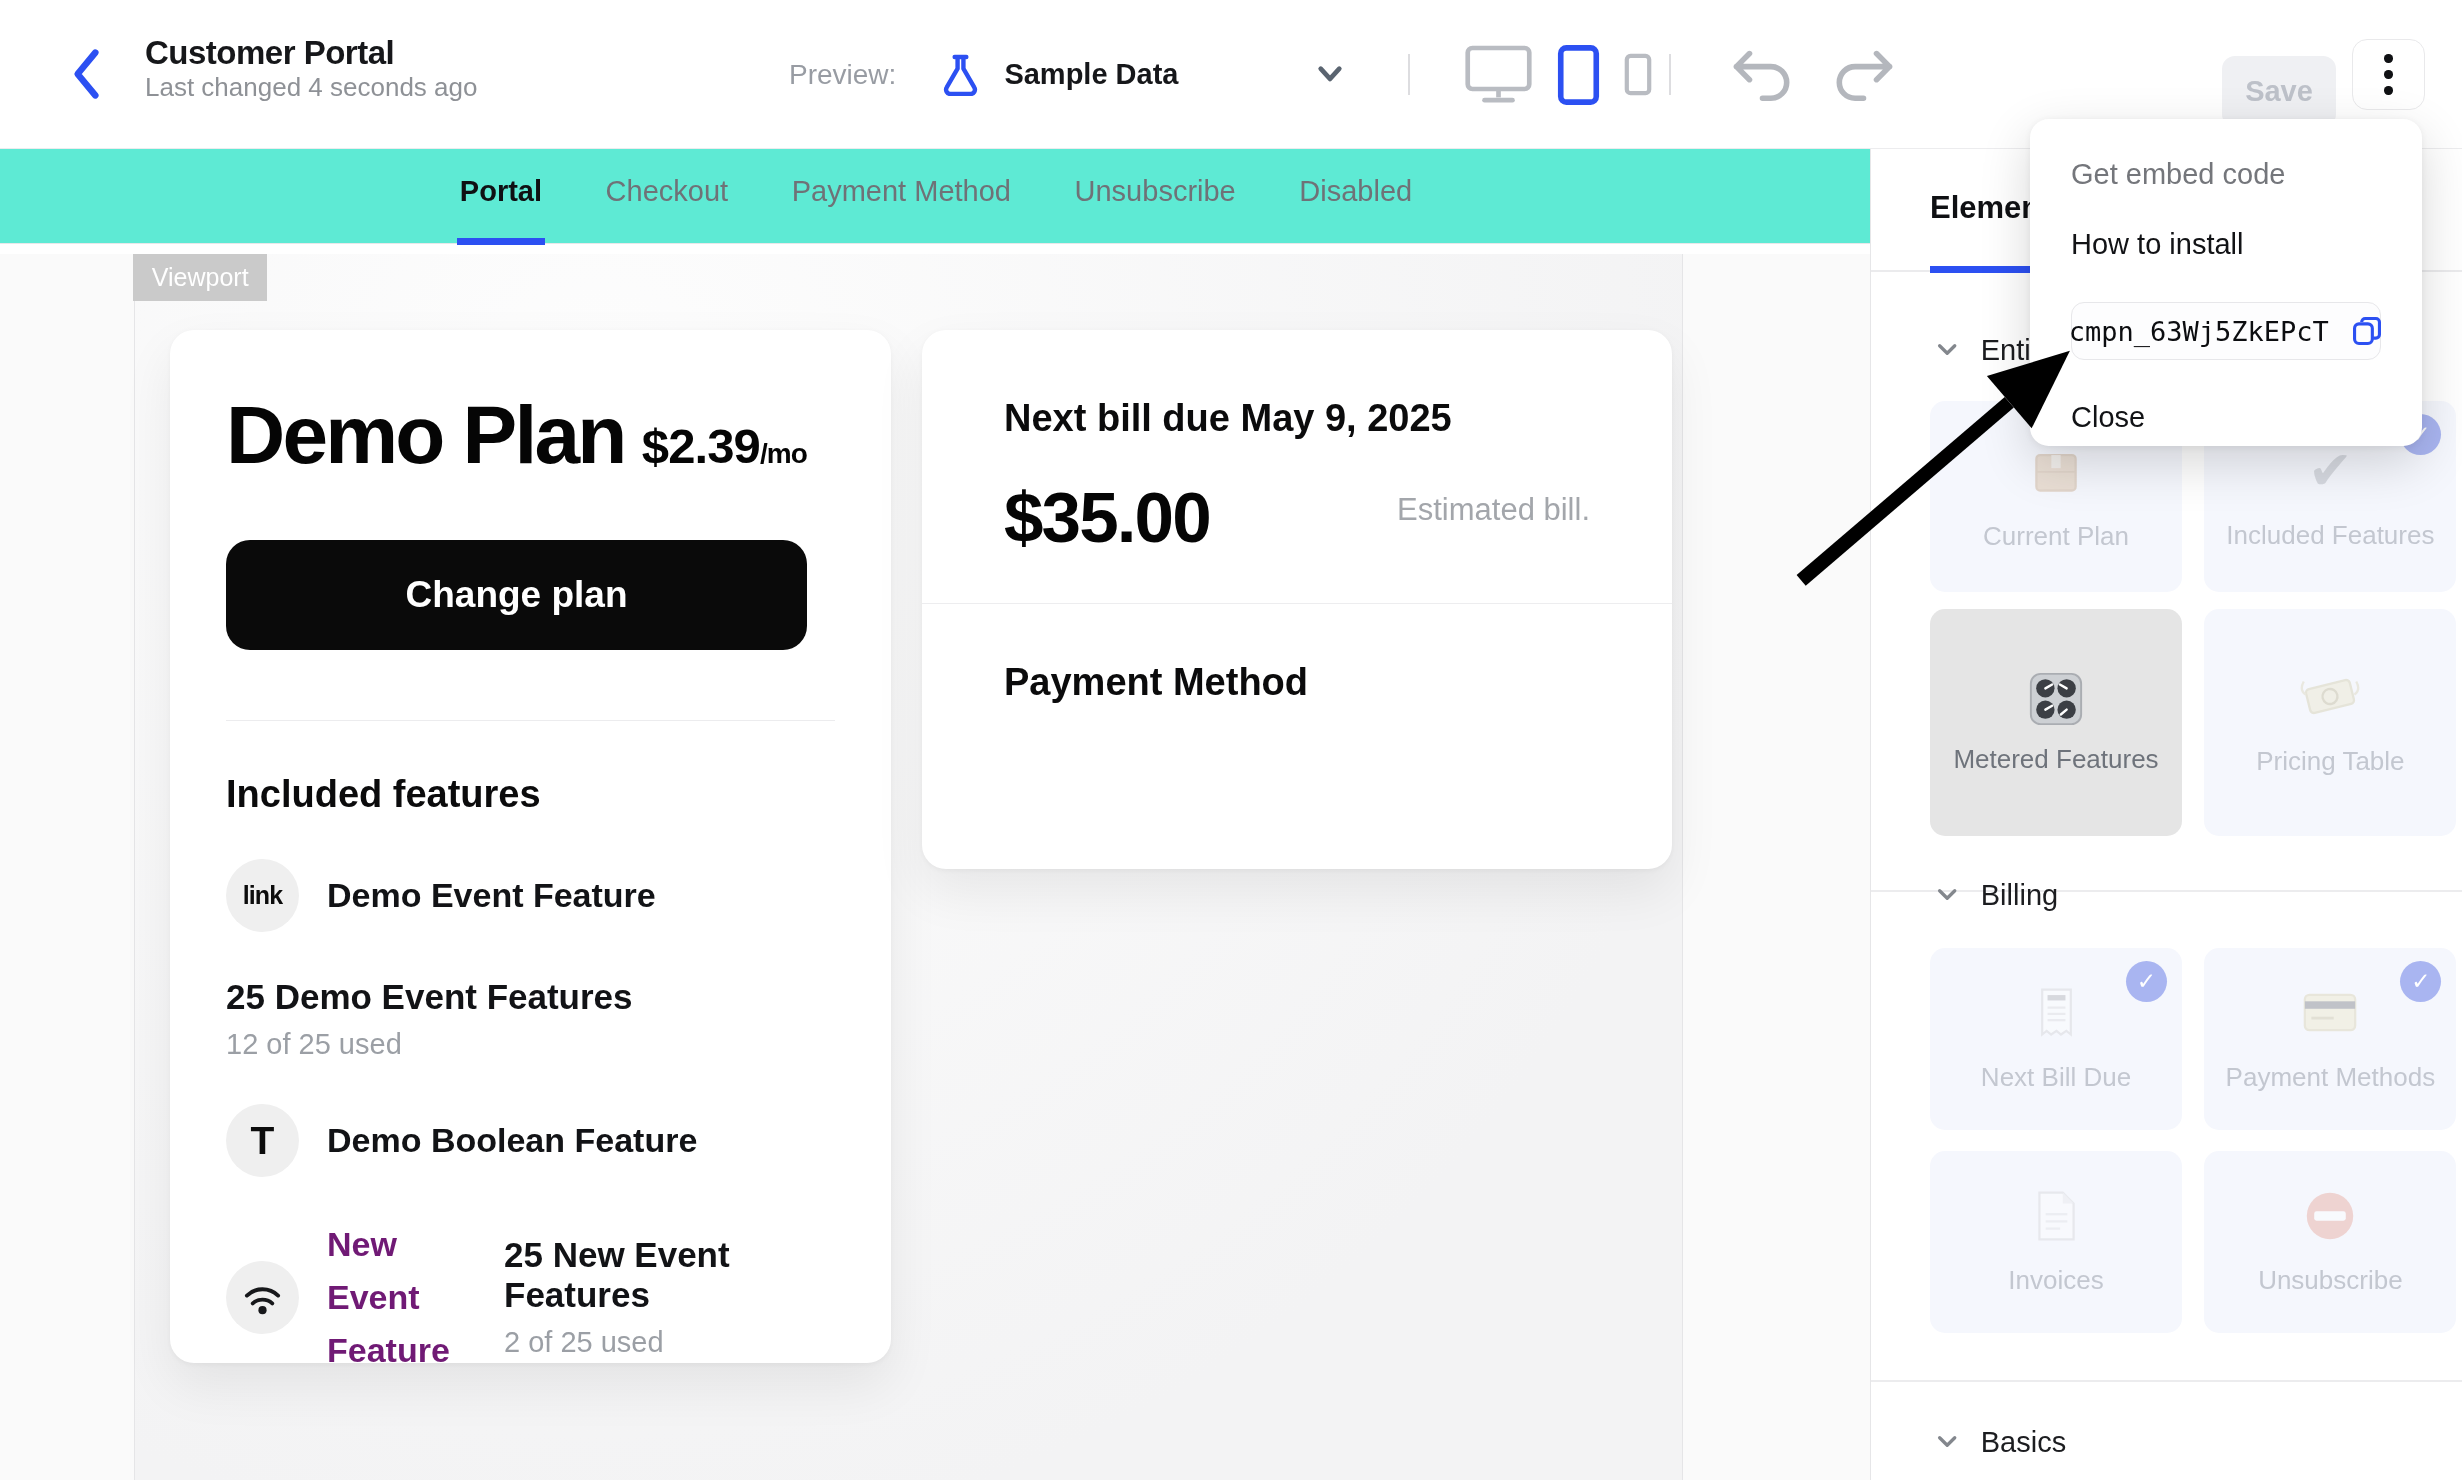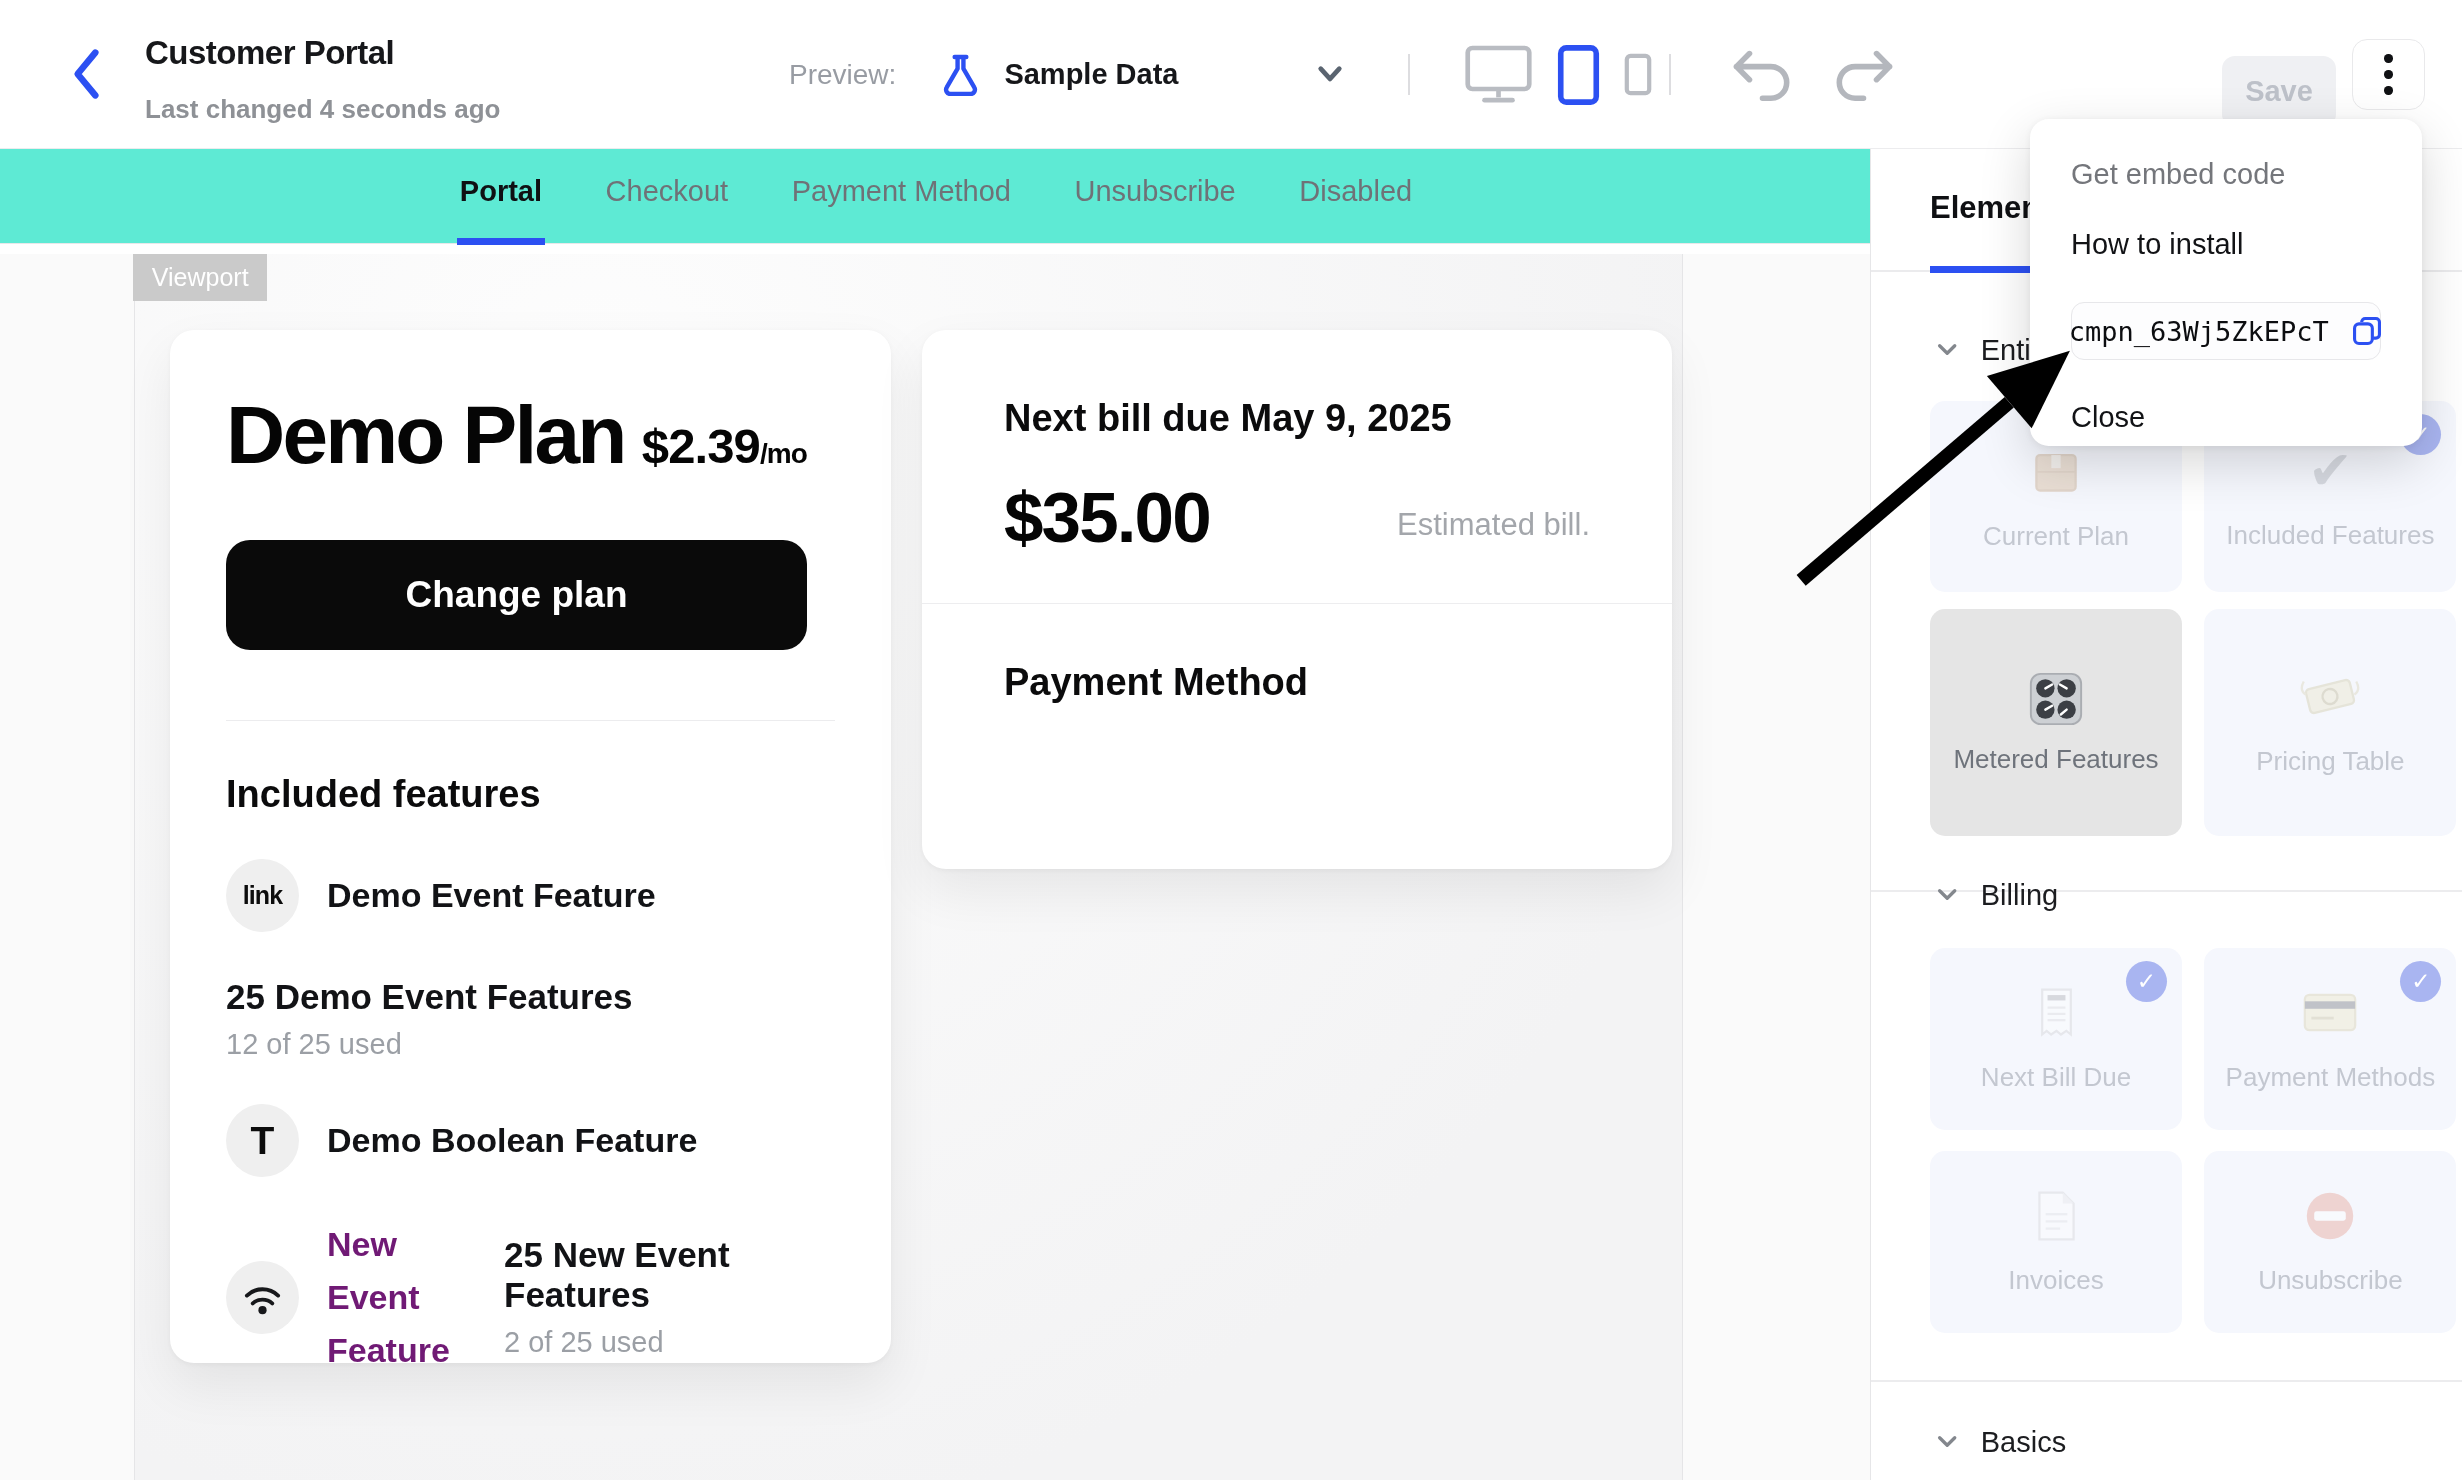--- a/index.html
+++ b/index.html
@@ -8,21 +8,21 @@
     position:relative; overflow:hidden; background:#fff;
     font-family:"Liberation Sans","DejaVu Sans",sans-serif; color:#111;
   }
   
   .app-header { position:absolute; top:0; left:0; width:2462px; height:149px;
     background:#fff; border-bottom:0.9px solid #ececee; z-index:10; }
   .back-btn { position:absolute; left:67px; top:47px; width:37px; height:56px;
     display:flex; align-items:center; justify-content:center; cursor:pointer; }
   .title-block { position:absolute; left:145px; top:34px; }
   .page-title { font-size:33px; font-weight:600; color:#16171a; letter-spacing:-0.5px; }
-  .page-subtitle { font-size:26px; color:#8e9196; margin-top:22px;font-weight:bold; }
+  .page-subtitle { font-size:26px; color:#8e9196; margin-top:0; }
   .preview-group { position:absolute; left:789px; top:0; height:149px;
     display:flex; align-items:center; }
   .preview-label { font-size:28px; color:#989ca3; }
   .flask-wrap { margin-left:45px; display:flex; align-items:center; }
   .preview-value { margin-left:24px; font-size:29px; font-weight:600; color:#16171a; }
   .preview-chevron { margin-left:138px; display:flex; align-items:center; cursor:pointer; }
   .vdivider { position:absolute; top:54px; width:1.9px; height:41px; background:#dddde0; }
   .vd1 { left:1408px; } .vd2 { left:1669px; }
   .device-group { position:absolute; left:1464px; top:0; height:149px;
     display:flex; align-items:center; gap:24px; }
@@ -79,21 +79,21 @@
   .metered-block { margin-top:45px; }
   .metered-title { font-size:35px; font-weight:600; color:#121316; }
   .metered-usage { margin-top:11.2px; font-size:29px; color:#9b9fa5; }
   .newfeat-row { display:flex; align-items:center; gap:28px; margin-top:41px; }
   .newfeat-name { width:119px; font-size:34px; font-weight:600; color:#701a75; line-height:1.55; }
   .newfeat-usage { margin-left:30px; }
   
   .bill-card { left:787px; top:76px; width:750px; height:539px; }
   .bill-top { padding:67px 82px 0 82px; }
   .bill-title { font-size:38px; font-weight:700; color:#0b0b0c; }
-  .amount-row { margin-top:37px; display:flex; align-items:center;gap:17px; }
+  .amount-row { margin-top:37px; display:flex; align-items:flex-start;gap:17px; }
   .bill-amount { font-size:71px; font-weight:800; letter-spacing:-1.9px; color:#050505; }
   .bill-note { margin-left:auto; margin-top:15px; font-size:31px; color:#a3a6ab; }
   .bill-divider { position:absolute; left:0; right:0; top:273px; border-top:1.9px solid #ededef; }
   .bill-bottom { position:absolute; left:0; right:0; top:273px; padding:58px 82px 0 82px; }
   .pm-heading { font-size:38px; font-weight:700; color:#0b0b0c; }
   .card-pill { margin-top:39px; height:62px; border-radius:31px; background:#f0f0f2;
     display:flex; align-items:center; padding:0 32px; }
   .visa-chip { width:45px; height:28px; border-radius:4.7px; background:#17181c; color:#fff;
     font-size:12px; font-weight:700; font-style:italic; display:flex; align-items:center;
     justify-content:center; letter-spacing:0.5px; flex:none; }

